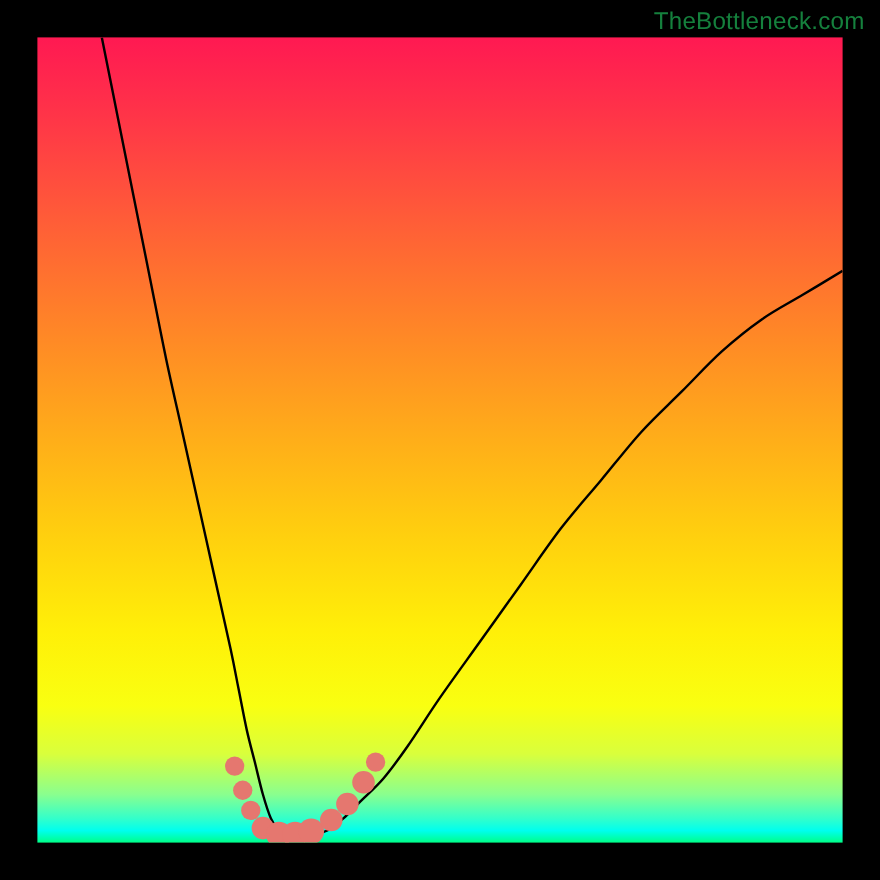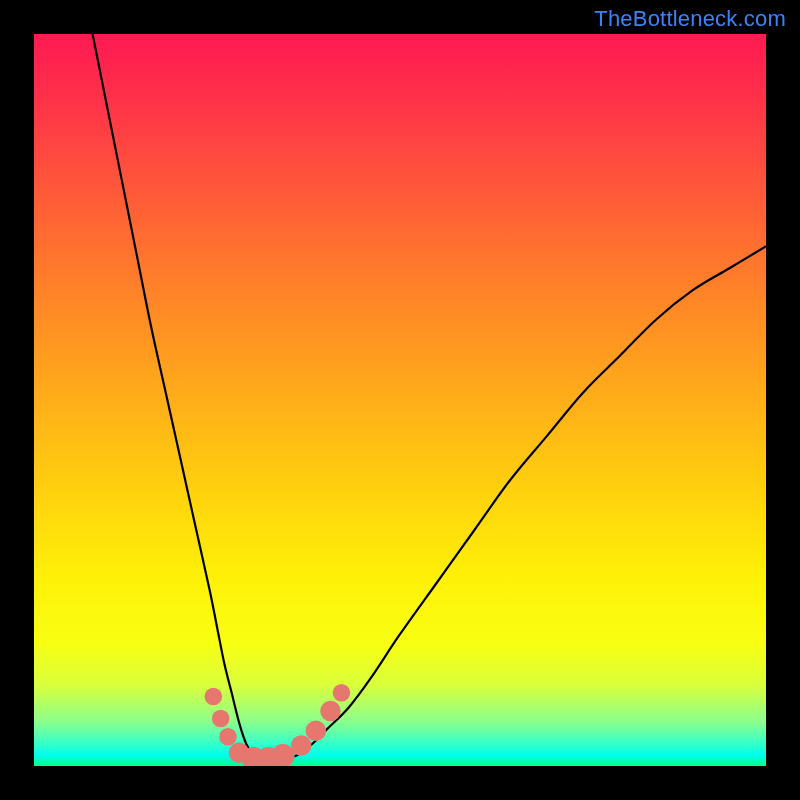--- a/index.html
+++ b/index.html
@@ -40,21 +40,21 @@
        #00ffee 98.5%,
        #00ff88 100%
     );
   }
   .watermark {
     position: absolute;
     top: 6px;
     right: 14px;
     font-family: Arial, Helvetica, sans-serif;
     font-size: 22px;
-    color: #3b82f6;
+    color: #15803d;
     letter-spacing: 0.2px;
     font-weight: 500;
   }
   svg.curve {
     position: absolute;
     left: 0;
     top: 0;
     width: 732px;
     height: 732px;
   }

